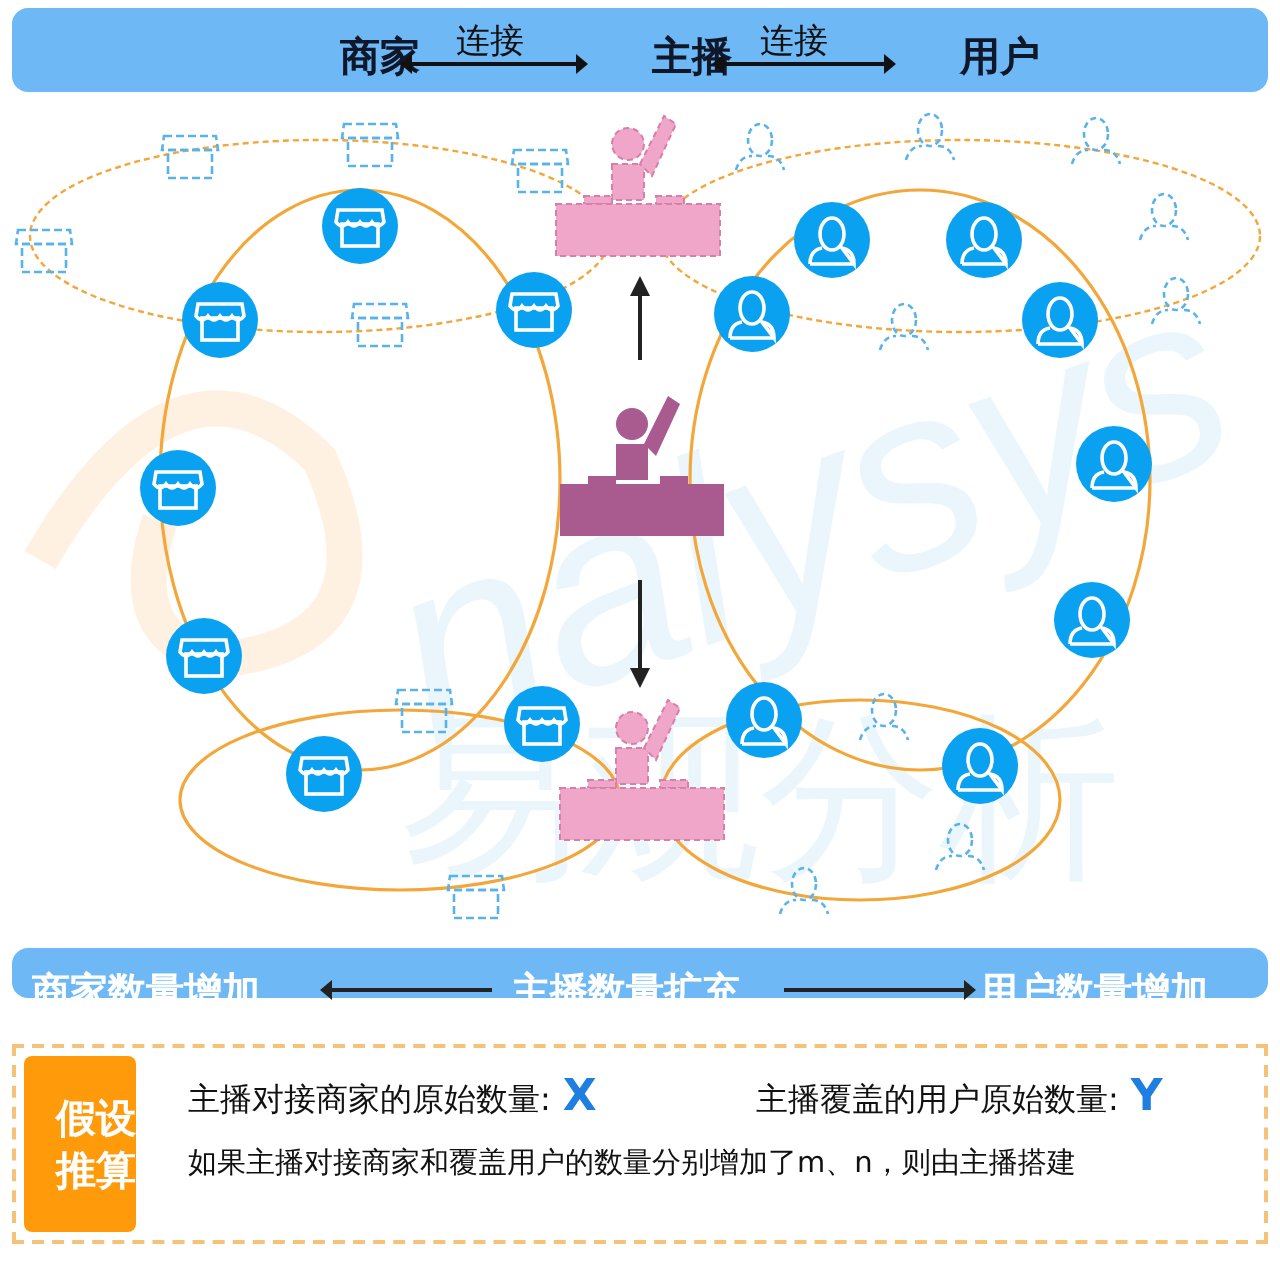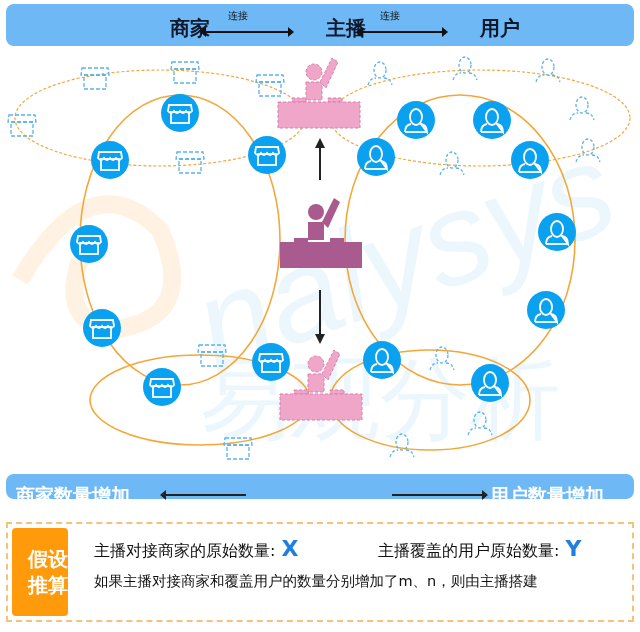--- a/index.html
+++ b/index.html
@@ -1,19 +1,19 @@
 <!DOCTYPE html>
 <html><head>
 <meta charset="utf-8">
 <style>
   html,body{margin:0;padding:0;background:#fff;}
   body{width:640px;height:632px;position:relative;overflow:hidden;font-family:"DejaVu Sans","Liberation Sans",sans-serif;}
   .topbar{position:absolute;left:6px;top:4px;width:628px;height:42px;background:#6db8f5;border-radius:8px;}
   .topbar .lbl{position:absolute;color:#0f172a;font-weight:bold;font-size:20px;top:11px;margin-left:28px;}
-  .topbar .conn{position:absolute;color:#111;font-size:10px;top:5px;}
+  .topbar .conn{position:absolute;color:#111;font-size:17px;top:5px;}
   .topbar .arr{position:absolute;top:27px;height:2px;background:#111;}
   .topbar .arr:before,.topbar .arr:after{content:"";position:absolute;top:-4px;border:5px solid transparent;}
   .topbar .arr:before{left:-6px;border-right:6px solid #111;border-left:0;}
   .topbar .arr:after{right:-6px;border-left:6px solid #111;border-right:0;}
   .diagram{position:absolute;left:0;top:48px;width:640px;height:420px;}
   .midbar{position:absolute;left:6px;top:474px;width:628px;height:25px;background:#6db8f5;border-radius:8px;}
   .midbar .lbl{position:absolute;color:#fff;font-weight:bold;font-size:19px;top:9px;}
   .midbar .line{position:absolute;top:20px;height:2px;background:#222;}
   .midbar .line.l:before{content:"";position:absolute;left:-6px;top:-4px;border:5px solid transparent;border-right:6px solid #222;border-left:0;}
   .midbar .line.r:after{content:"";position:absolute;right:-6px;top:-4px;border:5px solid transparent;border-left:6px solid #222;border-right:0;}
@@ -134,20 +134,21 @@
   <use href="#ghostuser" x="588" y="152"></use>
   <use href="#ghostuser" x="442" y="360"></use>
   <use href="#ghostuser" x="480" y="425"></use>
   <use href="#ghostuser" x="402" y="447"></use>
 </svg>
 
 <div class="notch"></div>
 <div class="midbar">
   <span class="lbl" style="left:10px">商家数量增加</span>
   <span class="line l" style="left:160px;width:80px"></span>
+  <span class="lbl" style="left:250px">主播数量扩充</span>
   <span class="line r" style="left:386px;width:90px"></span>
   <span class="lbl" style="left:484px">用户数量增加</span>
 </div>
 
 <div class="hyp">
   <div class="badge">
     <span>假设</span>
     <span>推算</span>
   </div>
   <div class="t1" style="left:370px">

